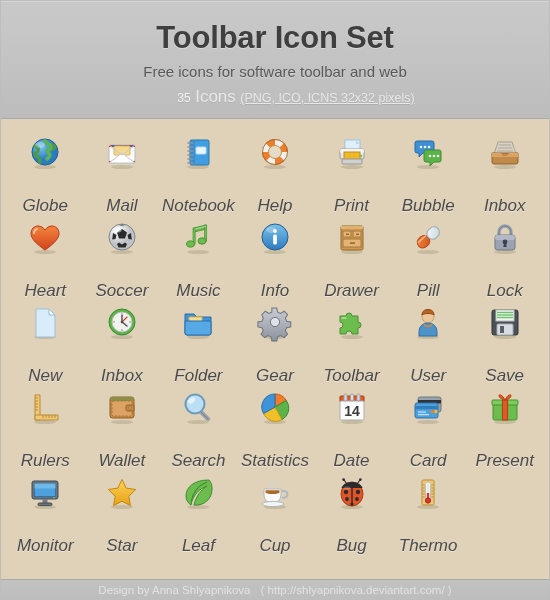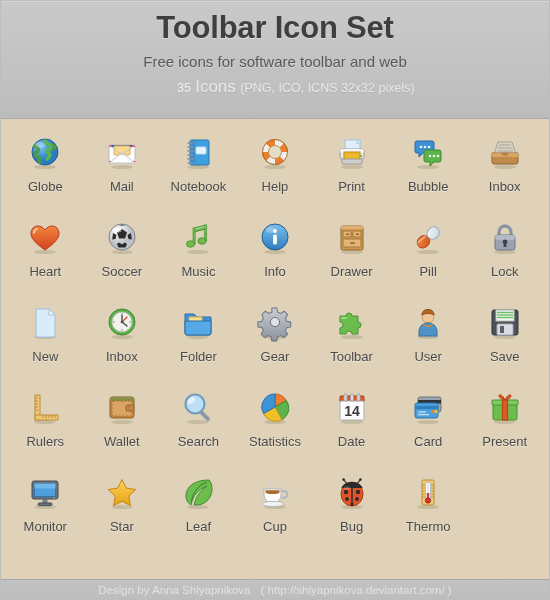--- a/index.html
+++ b/index.html
@@ -14,41 +14,41 @@
     background:#dfd2b8;
     display:flex;flex-direction:column;
   }
   
   .header{
     position:relative;
     height:118px;box-sizing:border-box;
     background:linear-gradient(180deg,#c9c9c9 0%,#c4c4c4 45%,#bcbcbc 100%);
     border-bottom:1px solid #a9a9a9;
     text-align:center;
-    padding-top:8px;
+    padding-top:18px;
   }
   .header:after{
     content:"";position:absolute;left:0;right:0;top:0;height:1px;background:#d6d6d6;
   }
   .title{
     font-size:31px;font-weight:bold;color:#3f3f3f;
     letter-spacing:-0.2px;line-height:38px;
     text-shadow:0 1px 0 rgba(255,255,255,.35);
   }
   .subtitle{
     font-size:15px;color:#585858;line-height:22px;margin-top:4px;
     text-shadow:0 1px 0 rgba(255,255,255,.30);
   }
   .meta{
     margin-top:5px;line-height:18px;color:#eaeaea;
     text-shadow:0 1px 0 rgba(0,0,0,.08);
   }
   .meta .count{font-size:12px;color:#f2f2f2;margin-left:42px;}
   .meta .unit{font-size:17px;color:#e8e8e8;}
-  .meta .fmt{font-size:12.5px;color:#e8e8e8;}
+  .meta .fmt{font-size:12.5px;color:#e8e8e8;text-decoration:underline;}
 
   
   .grid{
     flex:1;
     display:grid;
     grid-template-columns:repeat(7,1fr);
     grid-auto-rows:85px;
     align-content:start;
     padding:12px 6px 0 6px;
     box-sizing:border-box;
@@ -56,22 +56,23 @@
   .cell{
     display:flex;flex-direction:column;align-items:center;justify-content:flex-start;
     padding-top:6px;
   }
   .icon{
     width:32px;height:32px;position:relative;
     display:flex;align-items:center;justify-content:center;
   }
   .icon svg{display:block;overflow:visible;}
   .label{
-    margin-top:10px;font-size:13px;color:#4a4a4a;white-space:nowrap;
+    margin-top:27px;font-size:17px;color:#4a4a4a;white-space:nowrap;
     text-shadow:0 1px 0 rgba(255,255,255,.45);
+    font-style:italic;
   }
 
   
   .footer{
     height:20px;box-sizing:border-box;
     background:linear-gradient(180deg,#c2c2c2 0%,#bdbdbd 100%);
     border-top:1px solid #a9a9a9;
     display:flex;align-items:center;justify-content:center;
     font-size:11.5px;color:#e2e2e2;
   }

